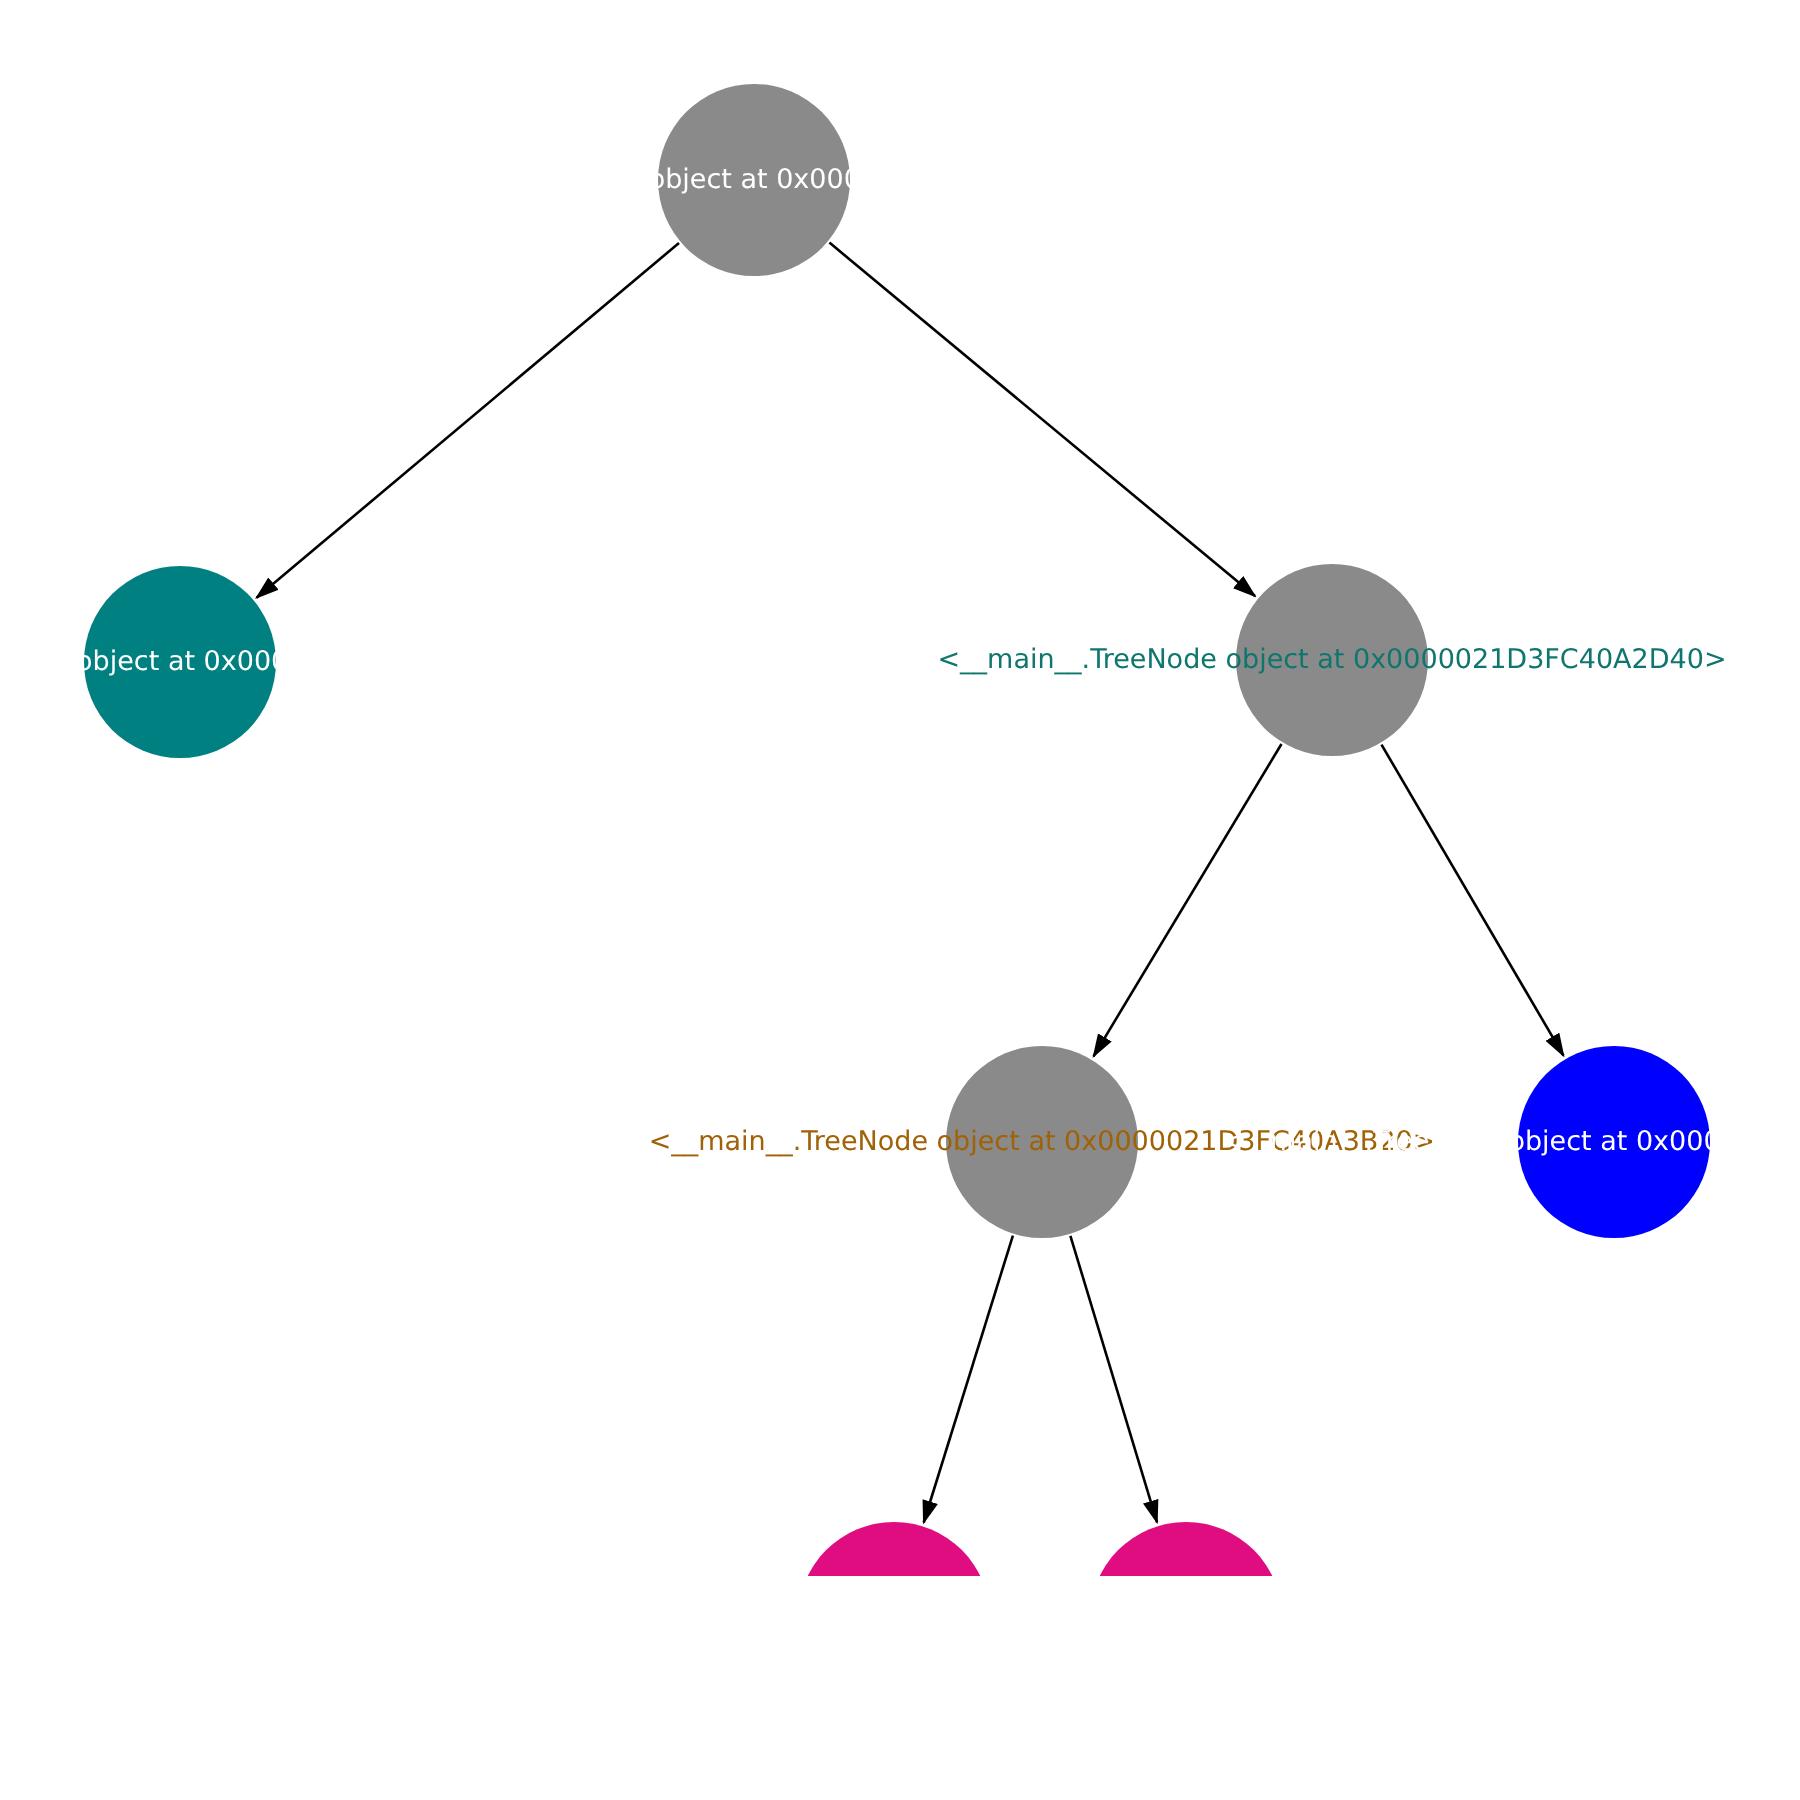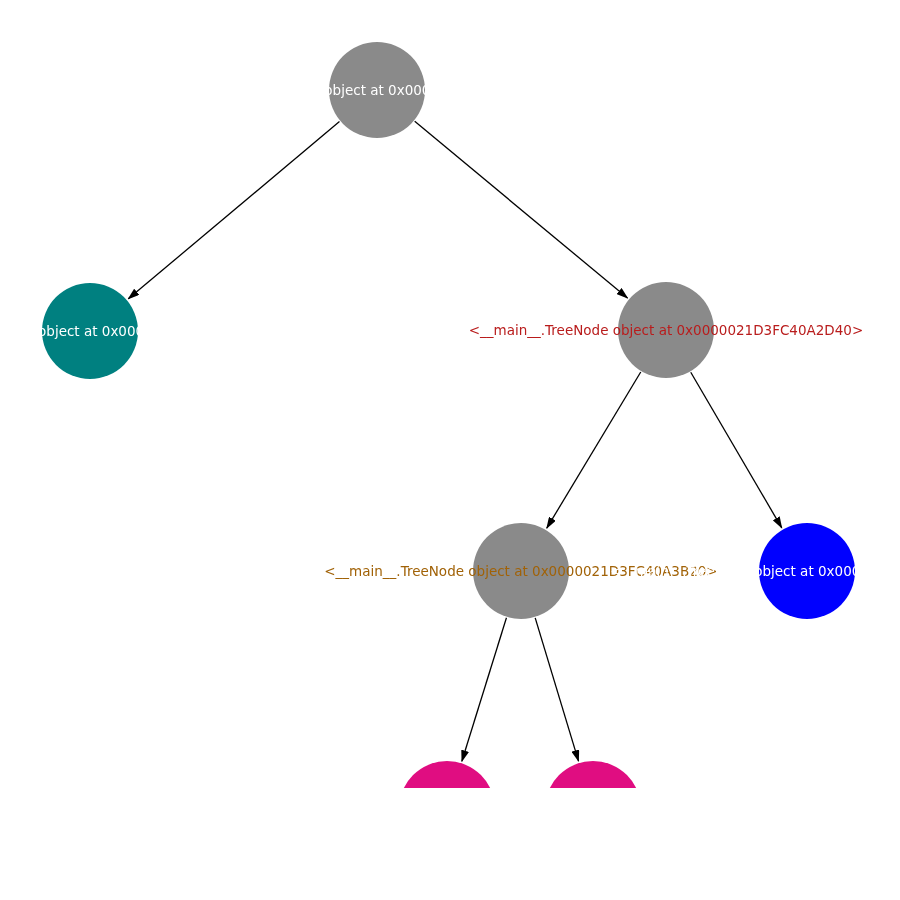--- a/index.html
+++ b/index.html
@@ -54,21 +54,21 @@
         <line x1="506.4517057555958" y1="617.7904598671378" x2="461.8451982085757" y2="761.2546327886349" stroke="#000000" stroke-width="1.3" marker-end="url(#arrowhead)"></line>
         <line x1="535.1884834299896" y1="617.9008202269098" x2="578.5219556836842" y2="761.1420201766226" stroke="#000000" stroke-width="1.3" marker-end="url(#arrowhead)"></line>
       </g>
   </svg>
   <div id="node-layer">
       <div class="tree-node" style="left: 329px; top: 42px; width: 96px; height: 96px; background: rgb(138, 138, 138);"></div>
       <div class="tree-node-label" style="left: 377px; top: 90px; color: rgb(255, 255, 255); font-size: 13.5px;">&lt;__main__.TreeNode object at 0x0000021D3FC40AB0E0&gt;</div>
       <div class="tree-node" style="left: 42px; top: 283px; width: 96px; height: 96px; background: rgb(0, 128, 128);"></div>
       <div class="tree-node-label" style="left: 90px; top: 331px; color: rgb(255, 255, 255); font-size: 13.5px;">&lt;__main__.TreeNode object at 0x0000021D3FC40A1F60&gt;</div>
       <div class="tree-node" style="left: 618px; top: 282px; width: 96px; height: 96px; background: rgb(138, 138, 138);"></div>
-      <div class="tree-node-label" style="left: 666px; top: 330px; color: #b91c1c; font-size: 13.5px;">&lt;__main__.TreeNode object at 0x0000021D3FC40A2D40&gt;</div>
+      <div class="tree-node-label" style="left: 666px; top: 330px; color: #0f766e; font-size: 13.5px;">&lt;__main__.TreeNode object at 0x0000021D3FC40A2D40&gt;</div>
       <div class="tree-node" style="left: 473px; top: 523px; width: 96px; height: 96px; background: rgb(138, 138, 138);"></div>
       <div class="tree-node-label" style="left: 521px; top: 571px; color: #a16207; font-size: 13.5px;">&lt;__main__.TreeNode object at 0x0000021D3FC40A3B20&gt;</div>
       <div class="tree-node" style="left: 759px; top: 523px; width: 96px; height: 96px; background: rgb(0, 0, 255);"></div>
       <div class="tree-node-label" style="left: 807px; top: 571px; color: rgb(255, 255, 255); font-size: 13.5px;">&lt;__main__.TreeNode object at 0x0000021D3FC40A4C10&gt;</div>
       <div class="tree-node" style="left: 399px; top: 761px; width: 96px; height: 96px; background: rgb(224, 13, 129);"></div>
       <div class="tree-node-label" style="left: 456px; top: 809px; color: rgb(255, 255, 255); font-size: 13.5px;">&lt;__main__.TreeNode object at 0x0000021D3FC40213D0&gt;</div>
       <div class="tree-node" style="left: 545px; top: 761px; width: 96px; height: 96px; background: rgb(224, 13, 129);"></div>
       <div class="tree-node-label" style="left: 593px; top: 809px; color: rgb(255, 255, 255); font-size: 13.5px; margin-top: 44px;">&lt;__main__.TreeNode object at 0x0000021D3FC40A5E90&gt;</div>
     </div>
 </div>

